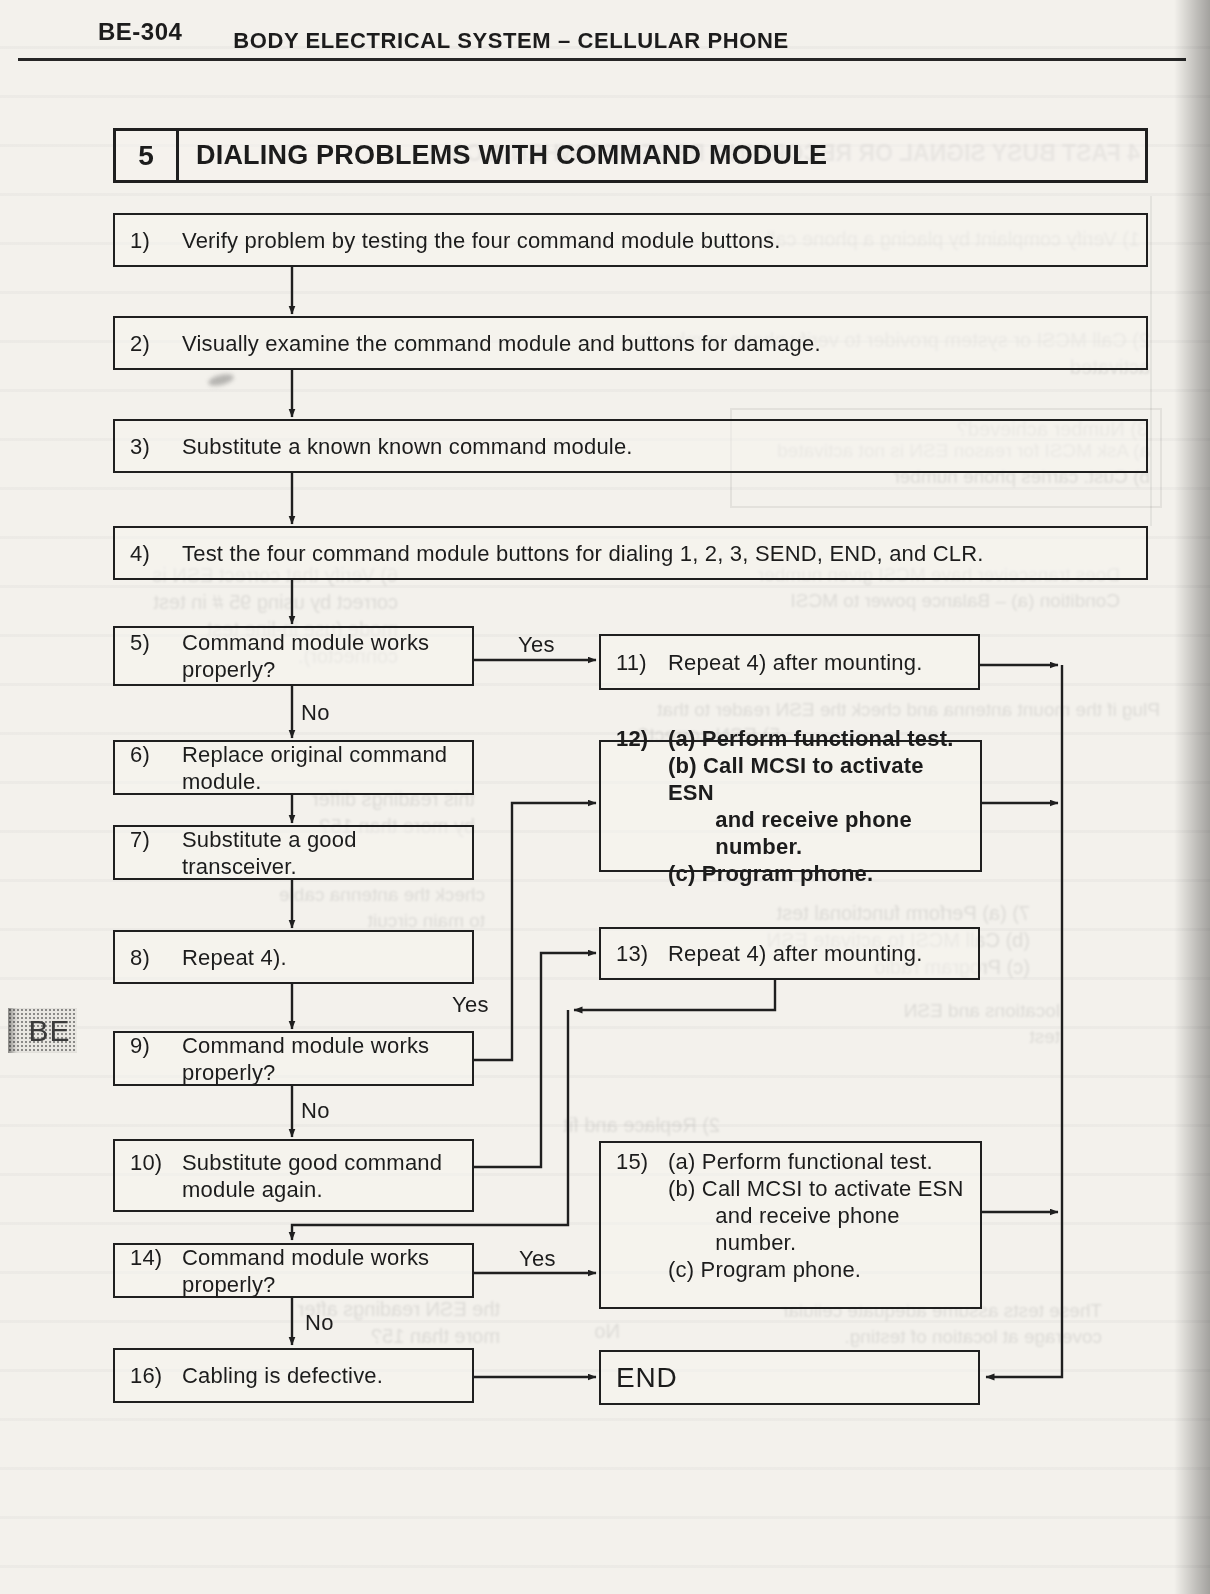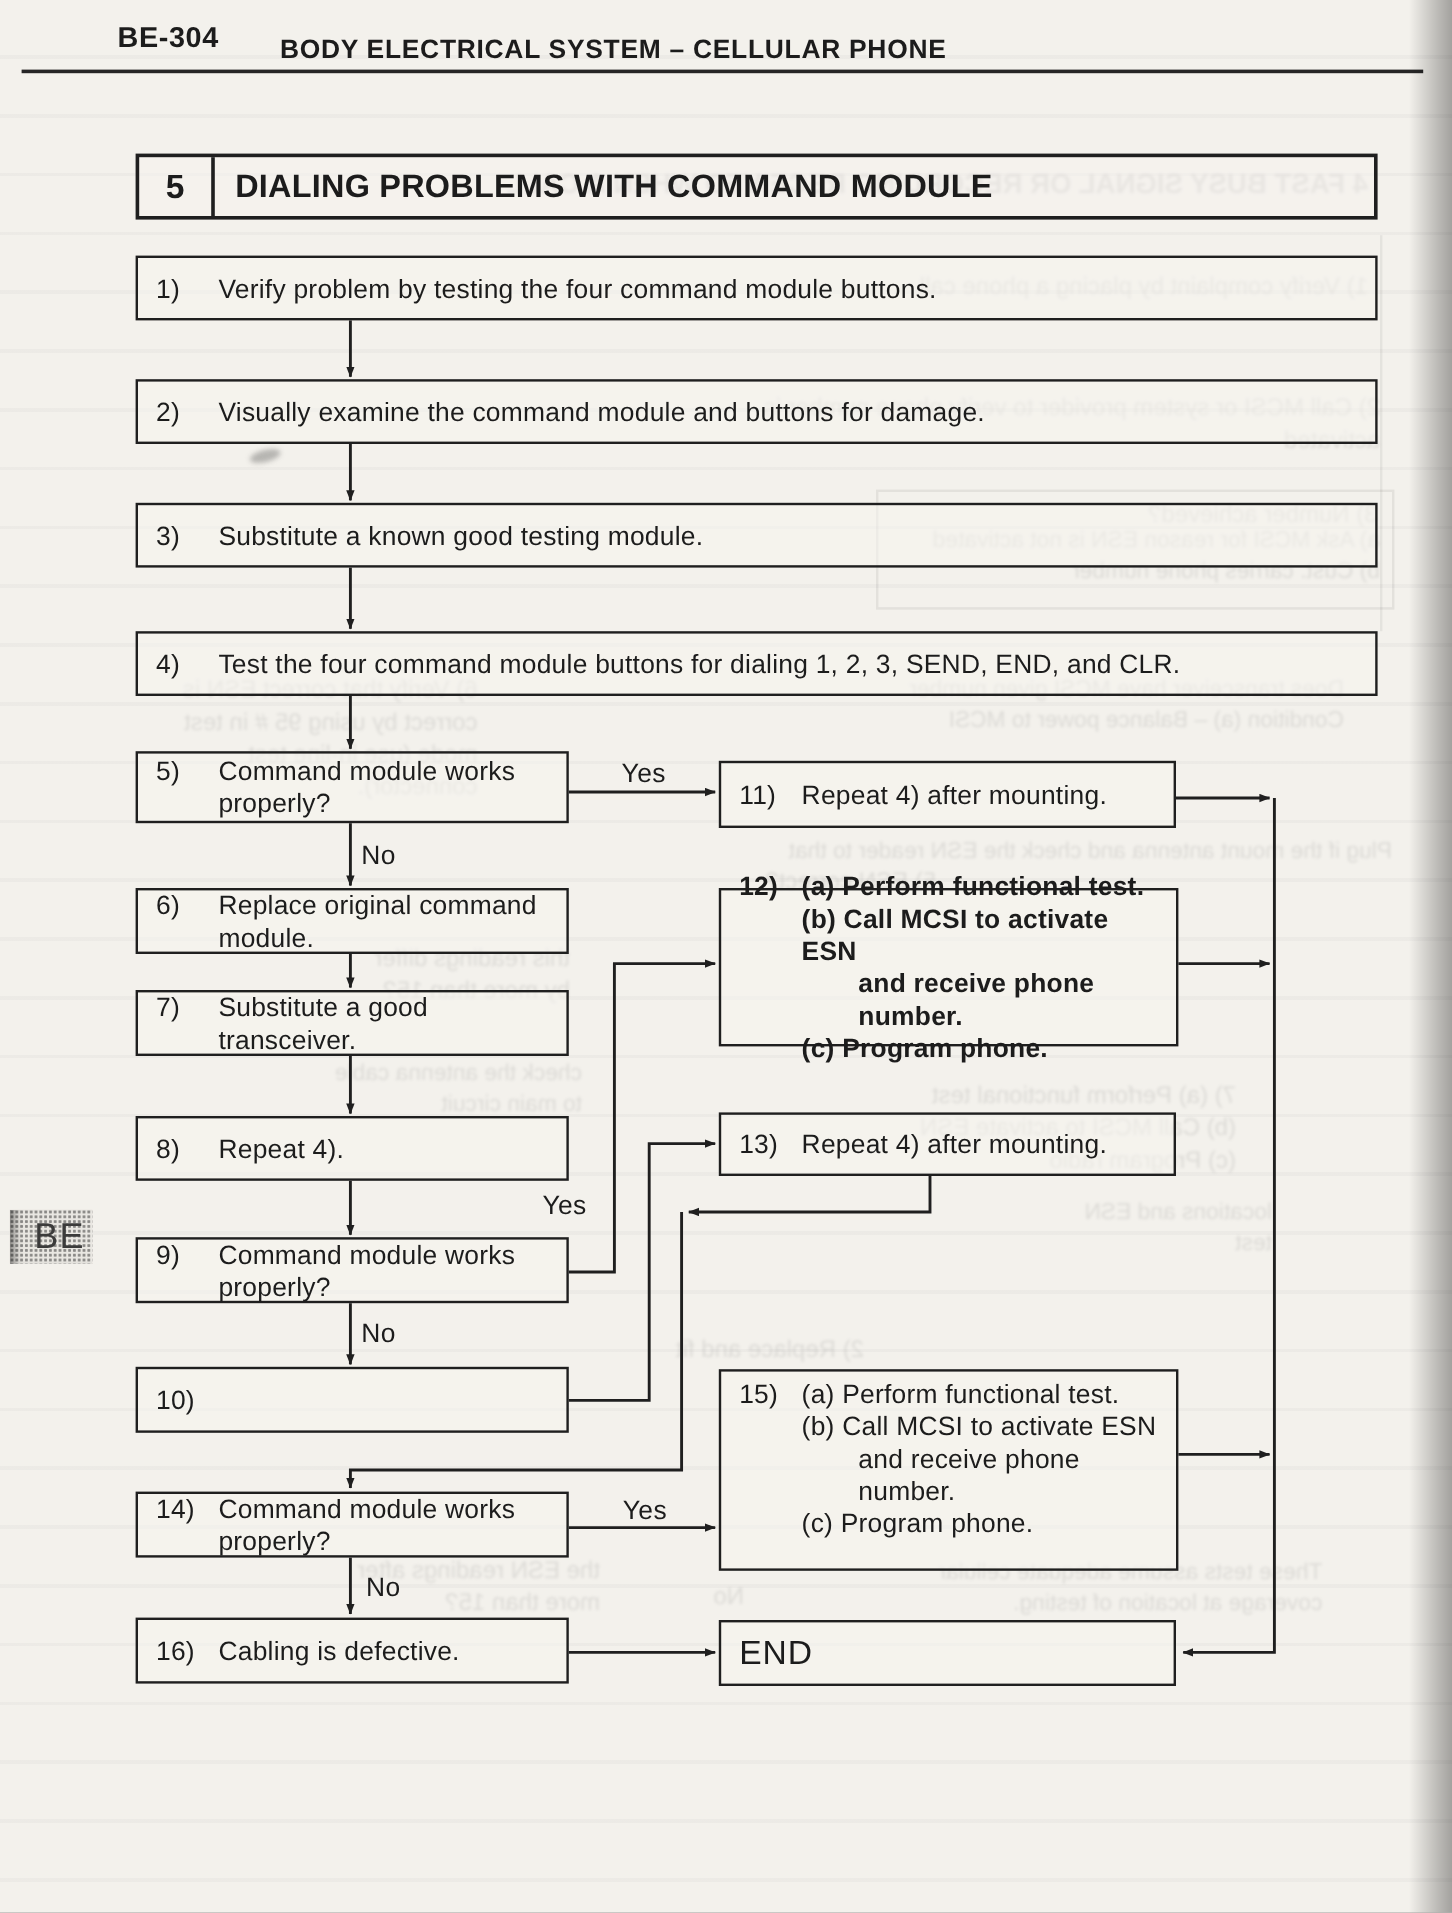--- a/index.html
+++ b/index.html
@@ -124,21 +124,21 @@
           <span class="box-num">2)</span>
           <div class="box-lines">
             <div class="box-line">Visually examine the command module and buttons for damage.</div>
           </div>
         </div>
       </div>
       <div class="flow-box" style="left: 113px; top: 419px; width: 1035px; height: 54px;">
         <div class="box-inner">
           <span class="box-num">3)</span>
           <div class="box-lines">
-            <div class="box-line">Substitute a known good testing module.</div>
+            <div class="box-line">Substitute a known known command module.</div>
           </div>
         </div>
       </div>
       <div class="flow-box" style="left: 113px; top: 526px; width: 1035px; height: 54px;">
         <div class="box-inner">
           <span class="box-num">4)</span>
           <div class="box-lines">
             <div class="box-line">Test the four command module buttons for dialing 1, 2, 3, SEND, END, and CLR.</div>
           </div>
         </div>
@@ -206,23 +206,27 @@
       </div>
       <div class="flow-box" style="left: 113px; top: 1031px; width: 361px; height: 55px;">
         <div class="box-inner">
           <span class="box-num">9)</span>
           <div class="box-lines">
             <div class="box-line">Command module works</div>
             <div class="box-line">properly?</div>
           </div>
         </div>
       </div>
-      <div class="flow-box" style="left: 113px; top: 1139px; width: 361px; height: 55px;">
+      <div class="flow-box" style="left: 113px; top: 1139px; width: 361px; height: 73px;">
         <div class="box-inner">
           <span class="box-num">10)</span>
+          <div class="box-lines">
+            <div class="box-line">Substitute good command</div>
+            <div class="box-line">module again.</div>
+          </div>
         </div>
       </div>
       <div class="flow-box" style="left: 599px; top: 1141px; width: 383px; height: 168px; padding-bottom: 20px;">
         <div class="box-inner">
           <span class="box-num">15)</span>
           <div class="box-lines">
             <div class="box-line">(a)  Perform functional test.</div>
             <div class="box-line">(b)  Call MCSI to activate ESN</div>
             <div class="box-line ind1">and receive phone number.</div>
             <div class="box-line">(c)  Program phone.</div>

